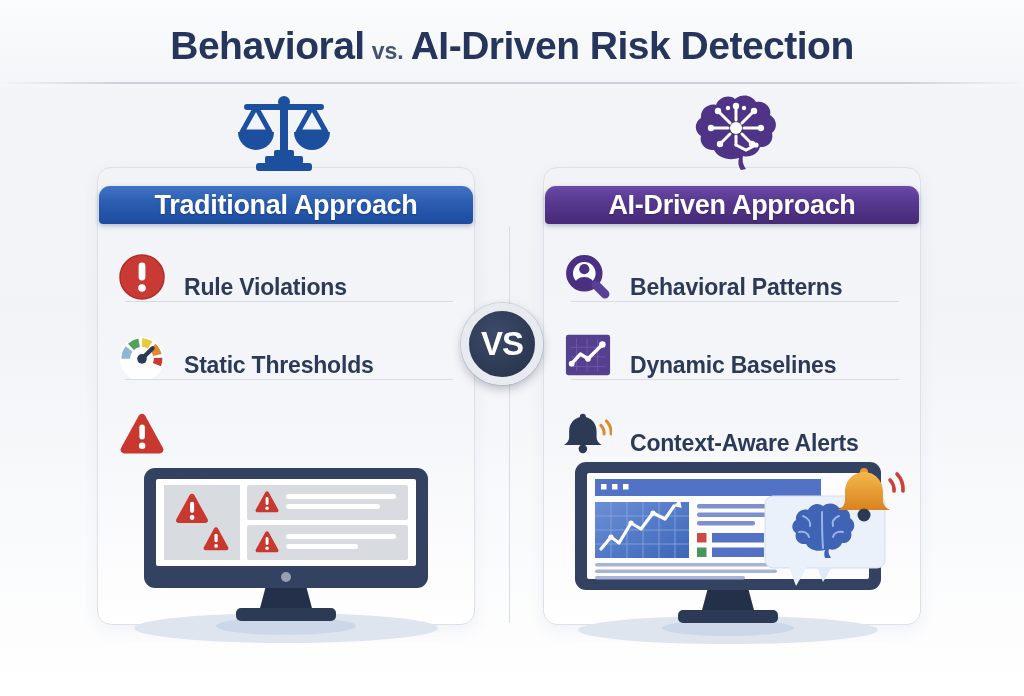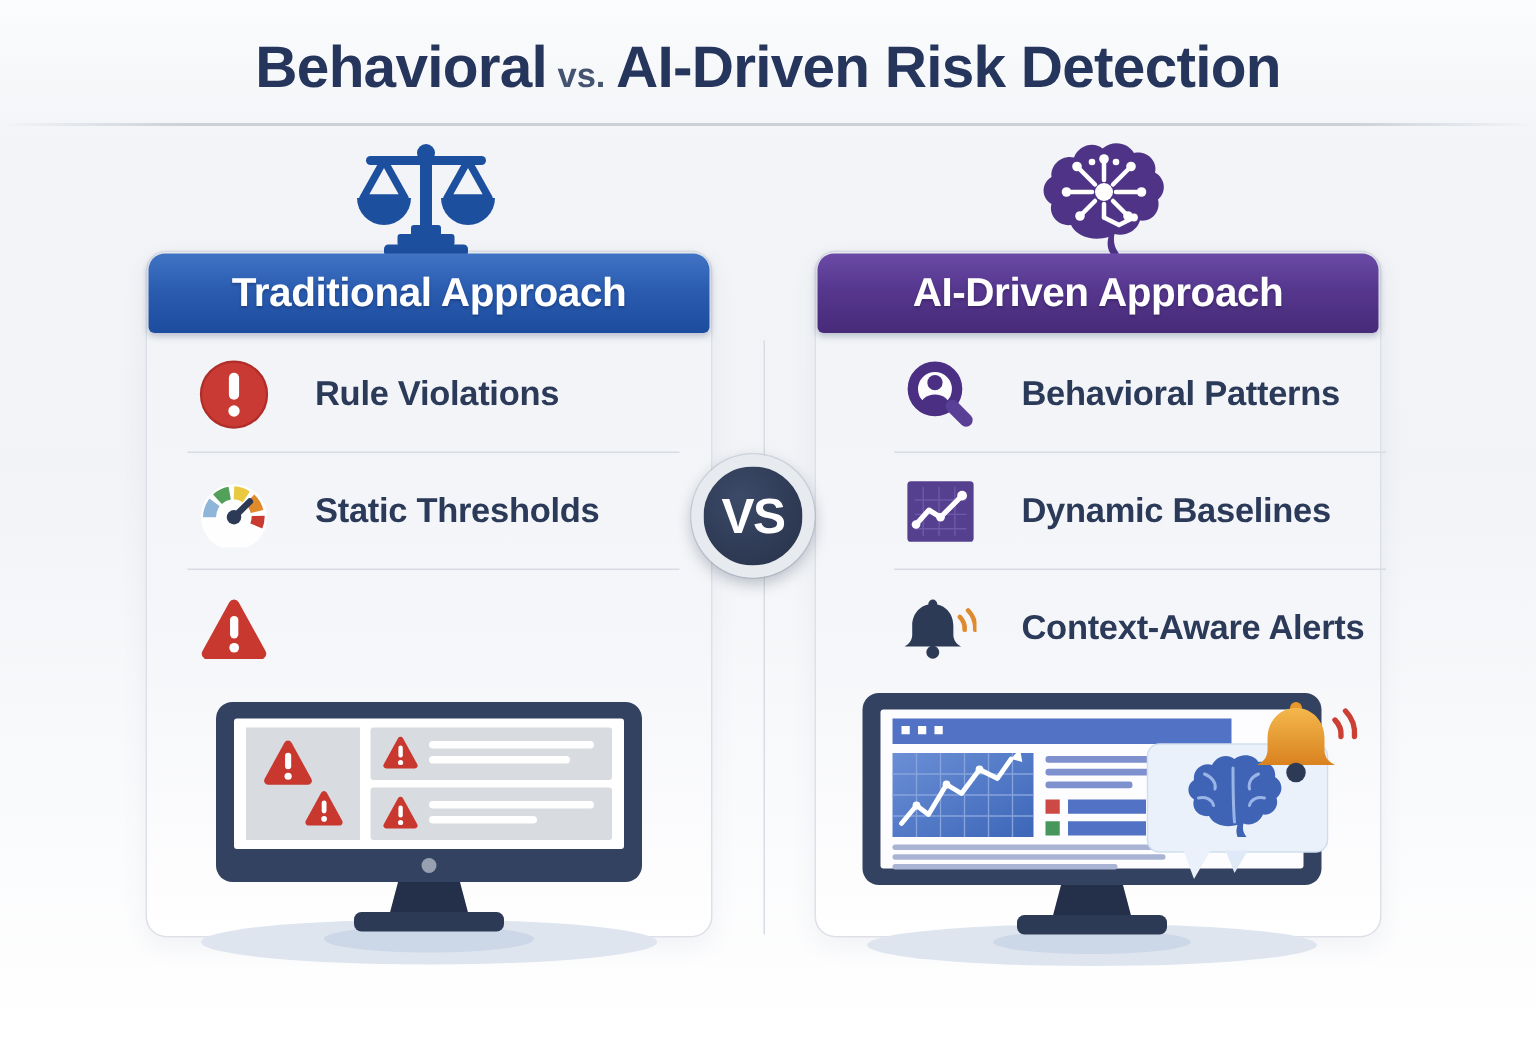--- a/index.html
+++ b/index.html
@@ -26,39 +26,39 @@
   
   .card{
     position:absolute; top:167px; width:378px; height:458px;
     border:1px solid #dde0e7; border-radius:14px;
     background:linear-gradient(180deg,#f1f3f6 0%,#f5f6f9 55%,#fdfdfe 92%,#ffffff 100%);
     box-shadow:0 6px 16px rgba(90,105,140,.07);
   }
   .card.left{ left:97px; } .card.right{ left:543px; }
 
   .panel-header{
-    position:absolute; top:169px; width:374px; height:53px;
+    position:absolute; top:186px; width:374px; height:38px;
     border-radius:11px 11px 4px 4px;
     display:flex; align-items:center; justify-content:center;
     color:#ffffff; font-size:27px; font-weight:bold; letter-spacing:-0.3px;
     box-shadow:0 2px 5px rgba(20,40,90,.28); z-index:3;
     text-shadow:0 1px 2px rgba(0,0,30,.25);
   }
   .panel-header.blue{ left:99px;  background:linear-gradient(180deg,#4173c5 0%,#2a5cb0 45%,#1d4c9e 100%); }
   .panel-header.purple{ left:545px; background:linear-gradient(180deg,#6a4aa6 0%,#56378e 45%,#472a78 100%); }
 
   .header-icon{ position:absolute; z-index:2; }
   .header-icon.scales{ left:232px; top:94px; }
   .header-icon.brain{ left:686px; top:90px; }
 
   
   .rows{ position:absolute; top:224px; width:374px; z-index:2; }
-  .rows.left{ left:99px; } .rows.right{ left:545px;margin-left:25px; }
+  .rows.left{ left:99px; } .rows.right{ left:545px; }
   .row{
-    height:77px; display:flex; align-items:center; gap:30px; padding-left:33px;
+    height:77px; display:flex; align-items:flex-end; gap:18px; padding-left:19px;
   }
   .row-divider{ height:1px; margin:0 20px 0 26px; background:#d7dbe2; }
   .row-label{ font-size:23px; font-weight:bold; color:#2b3a58; letter-spacing:-0.2px; }
   .row-icon{ width:48px; height:48px; flex:0 0 48px; display:flex; align-items:center; justify-content:center; }
 
   
   .center-line{ position:absolute; left:509px; top:227px; width:1px; height:396px; background:#d8dce3; }
   .vs-badge{
     position:absolute; left:461px; top:303px; width:82px; height:82px;
     background:radial-gradient(circle at 38% 32%, #3c4a68 0%, #2f3b55 60%, #273248 100%);

